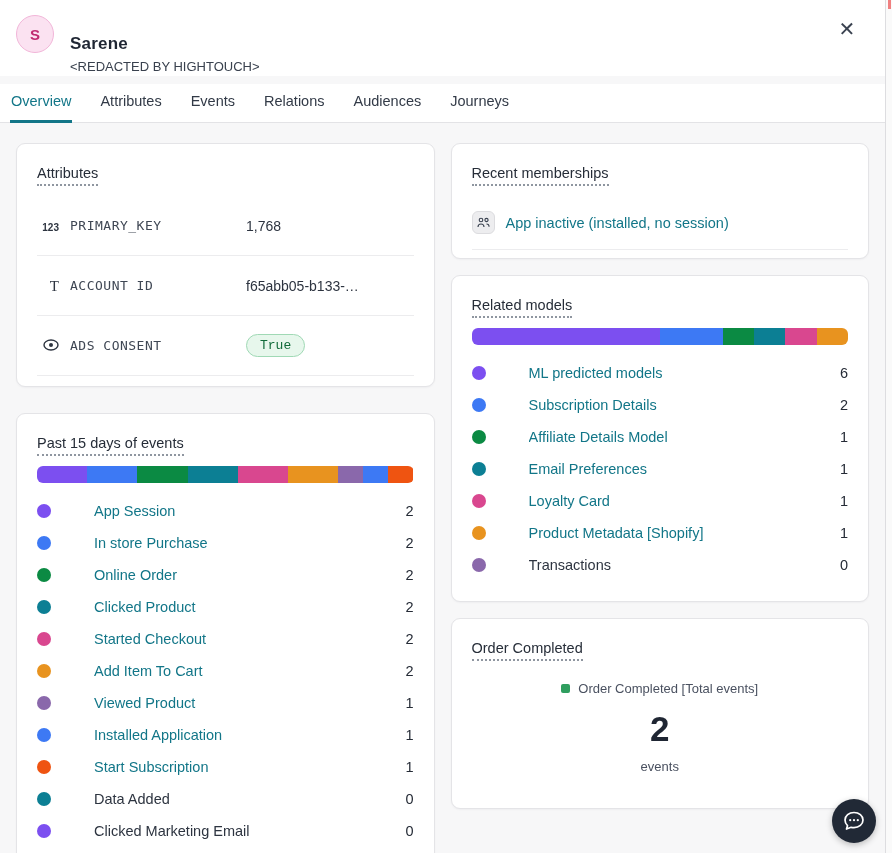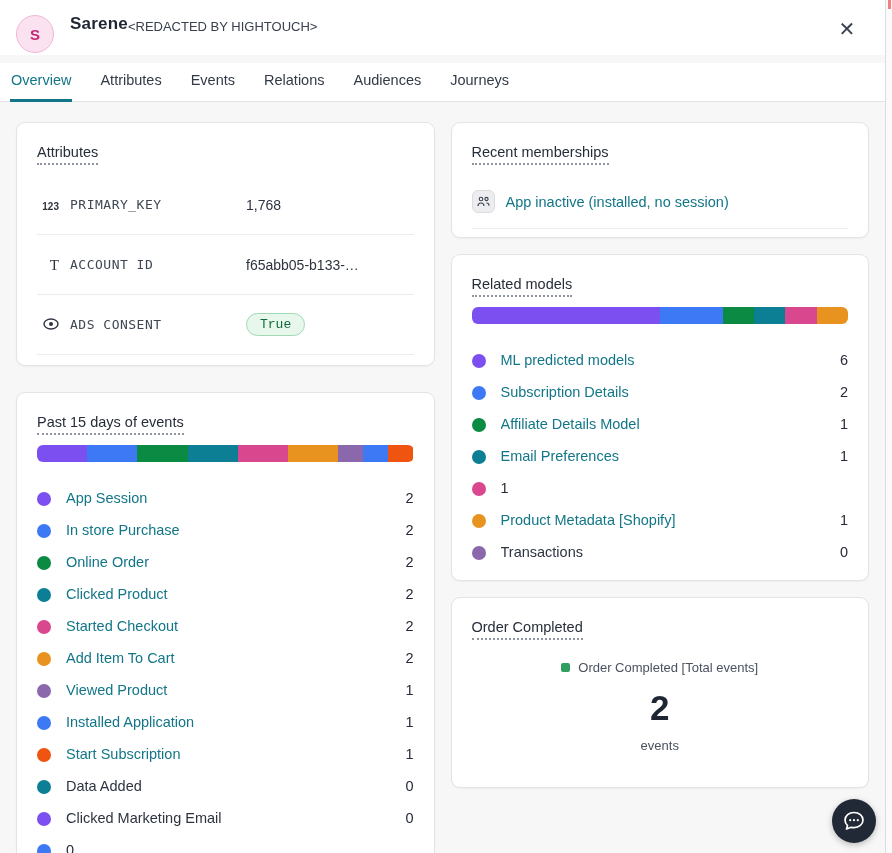--- a/index.html
+++ b/index.html
@@ -19,21 +19,21 @@
   .edge-red { position:absolute; right:1px; top:0; width:3px; height:9px; background:#f08080; }
 
   
   .header { background:#fff; padding:14px 16px 2px 16px; display:flex; gap:16px; position:relative; }
   .avatar {
     width:38px; height:38px; border-radius:50%;
     background:#fbe2f1; border:1px solid #f2b6d9;
     display:flex; align-items:center; justify-content:center;
     color:#c02a70; font-size:15px; font-weight:bold; flex:0 0 auto; margin-top:1px;
   }
-  .title-block { display:flex; flex-direction:row; }
+  .title-block { display:flex; flex-direction:column;margin-top:20px; }
   .page-title { font-size:17px; font-weight:bold; color:#1f2633; letter-spacing:.2px; }
   .page-subtitle { font-size:13px; color:#39414e; margin-top:5px; }
   .close-btn {
     position:absolute; right:27px; top:18px; width:22px; height:22px;
     background:none; border:none; font-size:20px; line-height:20px; color:#3a4250; cursor:pointer;
     font-family:"Liberation Sans", sans-serif;
   }
 
   
   .tabs { background:#fff; display:flex; gap:27px; padding:0 10px; border-bottom:1px solid #e3e3e6; margin-top:8px; }
@@ -72,21 +72,21 @@
   }
   .attr-value { font-size:14px; color:#2d3440; }
   .badge-true {
     display:inline-block; background:#e7f7ec; border:1px solid #a0d9b5; color:#116b3a;
     border-radius:999px; padding:3px 13px; font-size:13px;font-family:Liberation Mono, monospace;
   }
 
   
   .stack-bar { display:flex; height:17px; border-radius:6px; overflow:hidden; margin:4px 0 12px 0; }
   .seg { height:100%; }
-  .list-row { display:flex; align-items:flex-end; height:32px; }
+  .list-row { display:flex; align-items:center; height:32px;gap:28px; }
   .dot { width:14px; height:14px; border-radius:50%; margin-right:15px; flex:0 0 auto; }
   .row-label { font-size:14.5px; color:#127688; flex:1; text-decoration:none; cursor:pointer; white-space:nowrap; overflow:hidden; }
   .row-label.plain { color:#2d3440; cursor:default; }
   .row-count { font-size:14.5px; color:#252b36; }
 
   
   .mem-row { display:flex; align-items:center; gap:11px; padding:15px 0; border-bottom:1px solid #ececee; }
   .mem-badge {
     width:23px; height:23px; background:#ededef; border:1px solid #dcdcdf; border-radius:6px;
     display:flex; align-items:center; justify-content:center; flex:0 0 auto;
@@ -294,20 +294,21 @@
           <a class="row-label">Affiliate Details Model</a>
           <span class="row-count">1</span>
         </div>
         <div class="list-row">
           <span class="dot" style="background: rgb(12, 127, 148);"></span>
           <a class="row-label">Email Preferences</a>
           <span class="row-count">1</span>
         </div>
         <div class="list-row">
           <span class="dot" style="background: rgb(217, 71, 143);"></span>
+          <a class="row-label">Loyalty Card</a>
           <span class="row-count">1</span>
         </div>
         <div class="list-row">
           <span class="dot" style="background: rgb(232, 147, 31);"></span>
           <a class="row-label">Product Metadata [Shopify]</a>
           <span class="row-count">1</span>
         </div>
         <div class="list-row">
           <span class="dot" style="background: rgb(138, 104, 171);"></span>
           <a class="row-label plain">Transactions</a>

